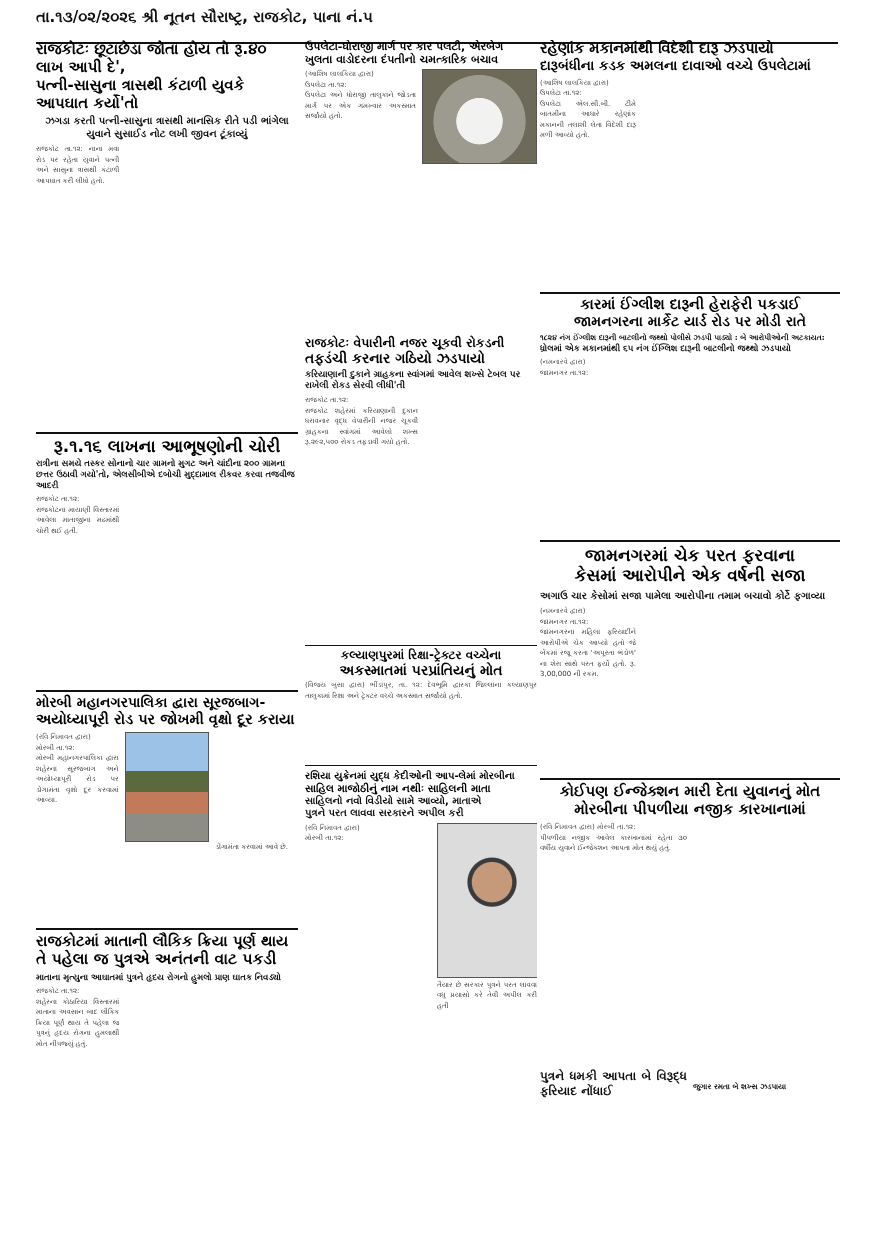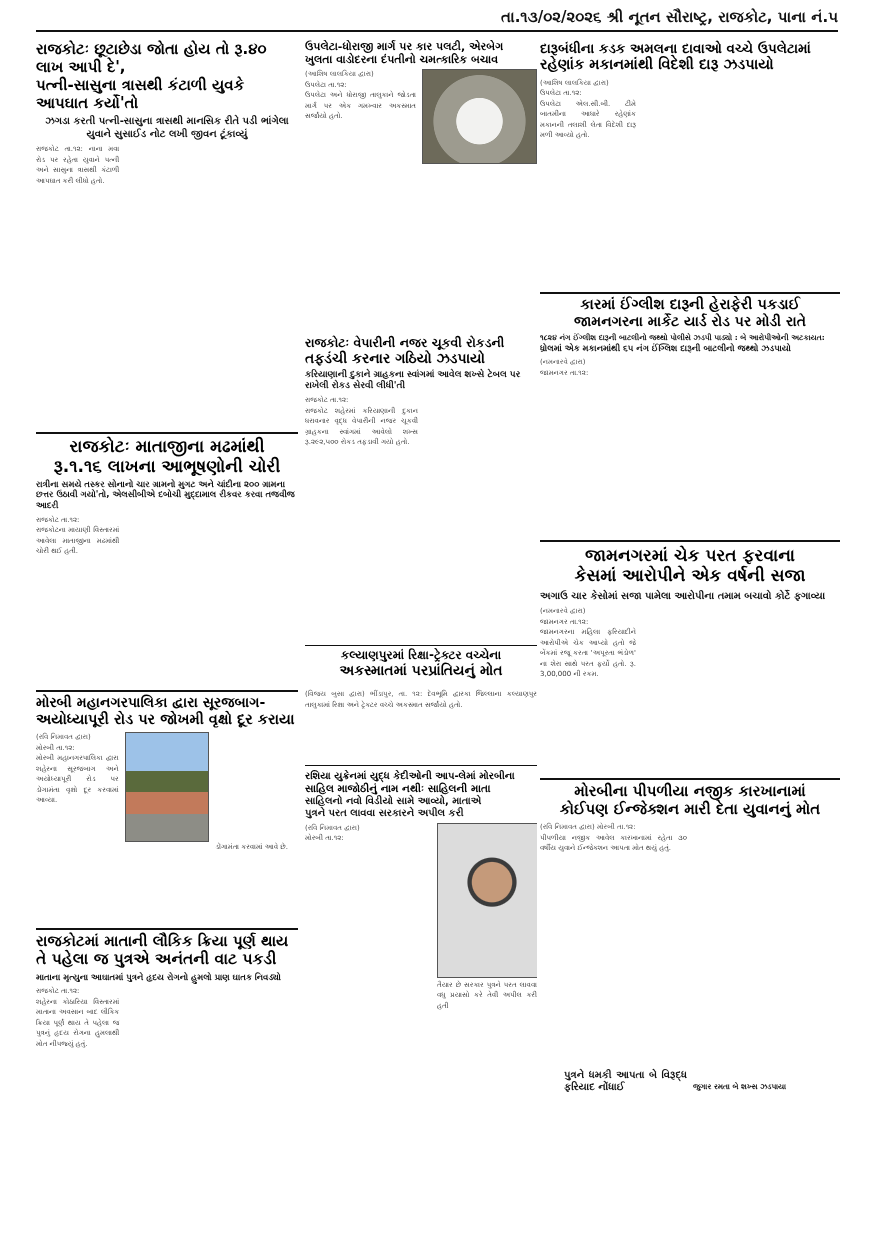--- a/index.html
+++ b/index.html
@@ -1,17 +1,17 @@
 <!DOCTYPE html>
 <html><head>
 <meta charset="utf-8">
 <style>
   * { box-sizing: border-box; margin: 0; padding: 0; }
   body { width: 874px; height: 1240px; background: #fff; font-family: "DejaVu Sans", sans-serif; color: #111; position: relative; overflow: hidden; }
-  .masthead { position: absolute; top: 8px; left: 36px; right: 36px; text-align: right; font-size: 15px; font-weight: bold; padding-bottom: 4px; border-bottom: 2px solid #111; }
+  .masthead { position: absolute; top: 8px; left: 36px; right: 36px; font-size: 15px; font-weight: bold; padding-bottom: 16px; border-bottom: 2px solid #111; }
   .story { position: absolute; overflow: hidden; }
   .hl { font-weight: bold; line-height: 1.2; color: #000; }
   .sub { font-weight: bold; line-height: 1.25; color: #111; }
   .cols { display: flex; gap: 6px; margin-top: 4px; }
   .col { flex: 1; font-size: 7px; line-height: 10.5px; color: #333; text-align: justify; }
   .byline { font-size: 7px; color: #444; }
   .rule { position: absolute; background: #111; }
   .photo { background: linear-gradient(135deg,#8a8a80,#c9c8bd 45%,#6c6d62); border: 1px solid #555; }
   .car { background: radial-gradient(circle at 50% 55%, #f2f2f0 0 30%, #9d9b8f 31% 60%, #6d6a5a 61%); }
   .street { background: linear-gradient(180deg,#9dc2e8 0 35%,#5a6a3c 35% 55%,#c27a5b 55% 75%,#8d8d86 75%); }
@@ -40,22 +40,22 @@
     <div class="col">
       <div class="byline">(આશિષ લાલકિયા દ્વારા)</div>
       <div>ઉપલેટા તા.૧૨:</div>
       <div>ઉપલેટા અને ધોરાજી તાલુકાને જોડતા માર્ગ પર એક ગમખ્વાર અકસ્માત સર્જાયો હતો.</div>
     </div>
     <div class="photo car" style="width:115px;height:95px;"></div>
   </div>
 </div>
 
 <div class="story" style="left:540px;top:40px;width:300px;height:240px;">
+  <div class="hl" style="font-size:14.5px;">રહેણાંક મકાનમાંથી વિદેશી દારૂ ઝડપાયો</div>
   <div class="hl" style="font-size:13.5px;">દારૂબંધીના કડક અમલના દાવાઓ વચ્ચે ઉપલેટામાં</div>
-  <div class="hl" style="font-size:14.5px;">રહેણાંક મકાનમાંથી વિદેશી દારૂ ઝડપાયો</div>
   <div class="cols">
     <div class="col">
       <div class="byline">(આશિષ લાલકિયા દ્વારા)</div>
       <div>ઉપલેટા તા.૧૨:</div>
       <div>ઉપલેટા એલ.સી.બી. ટીમે બાતમીના આધારે રહેણાંક મકાનની તલાશી લેતા વિદેશી દારૂ મળી આવ્યો હતો.</div>
     </div>
     <div class="col"></div>
       <div class="col"></div>
   </div>
 </div>
@@ -86,21 +86,20 @@
         <div>રાજકોટ તા.૧૨:</div>
         <div>રાજકોટ શહેરમાં કરિયાણાની દુકાન ધરાવનાર વૃદ્ધ વેપારીની નજર ચૂકવી ગ્રાહકના સ્વાંગમાં આવેલો શખ્સ રૂ.૨૯૨,૫૦૦ રોકડ તફડાવી ગયો હતો.</div>
       </div>
     <div class="col"></div>
   </div>
 </div>
 
 <div class="rule" style="left:36px;top:432px;width:262px;height:2px;"></div>
 
 <div class="story" style="left:36px;top:436px;width:262px;height:240px;">
-  <div class="hl" style="font-size:17px;text-align:center;">રાજકોટઃ માતાજીના મઢમાંથી</div>
   <div class="hl" style="font-size:17px;text-align:center;">રૂ.૧.૧૬ લાખના આભૂષણોની ચોરી</div>
   <div class="sub" style="font-size:8.5px;margin-top:2px;">રાત્રીના સમયે તસ્કર સોનાનો ચાર ગ્રામનો મુગટ અને ચાંદીના ૨૦૦ ગ્રામના છત્તર ઉઠાવી ગયો'તો, એલસીબીએ દબોચી મુદ્દામાલ રીકવર કરવા તજવીજ આદરી</div>
   <div class="cols">
     <div class="col">
         <div>રાજકોટ તા.૧૨:</div>
         <div>રાજકોટના માયાણી વિસ્તારમાં આવેલા માતાજીના મઢમાંથી ચોરી થઈ હતી.</div>
       </div>
     <div class="col"></div>
       <div class="col"></div>
   </div>
@@ -121,21 +120,21 @@
     <div class="col"></div>
       <div class="col"></div>
   </div>
 </div>
 
 <div class="rule" style="left:305px;top:645px;width:232px;height:1px;"></div>
 
 <div class="story" style="left:305px;top:648px;width:232px;height:115px;">
   <div class="hl" style="font-size:12px;text-align:center;">કલ્યાણપુરમાં રિક્ષા-ટ્રેક્ટર વચ્ચેના</div>
   <div class="hl" style="font-size:14px;text-align:center;">અકસ્માતમાં પરપ્રાંતિયનું મોત</div>
-  <div class="col" style="margin-top:10px;">
+  <div class="col" style="margin-top:1px;">
     <span class="byline">(વિજય બુસા દ્વારા) ભીંડાપુર, તા. ૧૨:</span>
     <span>દેવભૂમિ દ્વારકા જિલ્લાના કલ્યાણપુર તાલુકામાં રિક્ષા અને ટ્રેક્ટર વચ્ચે અકસ્માત સર્જાયો હતો.</span>
   </div>
 </div>
 
 <div class="rule" style="left:36px;top:690px;width:262px;height:2px;"></div>
 
 <div class="story" style="left:36px;top:694px;width:262px;height:230px;">
   <div class="hl" style="font-size:14px;">મોરબી મહાનગરપાલિકા દ્વારા સૂરજબાગ-</div>
   <div class="hl" style="font-size:14.5px;">અયોધ્યાપૂરી રોડ પર જોખમી વૃક્ષો દૂર કરાયા</div>
@@ -167,27 +166,27 @@
     <div style="width:100px;">
       <div class="photo man" style="width:110px;height:155px;"></div>
       <div class="col" style="margin-top:2px;">તૈયાર છે સરકાર પુત્રને પરત લાવવા વધુ પ્રયાસો કરે તેવી અપીલ કરી હતી</div>
     </div>
   </div>
 </div>
 
 <div class="rule" style="left:540px;top:778px;width:300px;height:2px;"></div>
 
 <div class="story" style="left:540px;top:782px;width:300px;height:420px;">
+  <div class="hl" style="font-size:15px;text-align:center;">કોઈપણ ઈન્જેક્શન મારી દેતા યુવાનનું મોત</div>
   <div class="hl" style="font-size:15px;text-align:center;">મોરબીના પીપળીયા નજીક કારખાનામાં</div>
-  <div class="hl" style="font-size:15px;text-align:center;">કોઈપણ ઈન્જેક્શન મારી દેતા યુવાનનું મોત</div>
   <div class="cols">
     <div class="col">
       <div class="byline">(રવિ નિમાવત દ્વારા) મોરબી તા.૧૨:</div>
       <div>પીપળીયા નજીક આવેલ કારખાનામાં રહેતા ૩૦ વર્ષીય યુવાને ઈન્જેક્શન આપતા મોત થયું હતું.</div>
-      <div class="sub" style="font-size:10px;margin-top:215px;margin-left:24px;">પુત્રને ધમકી આપતા બે વિરૂદ્ધ ફરિયાદ નોંધાઈ</div>
+      <div class="sub" style="font-size:12px;margin-top:215px;">પુત્રને ધમકી આપતા બે વિરૂદ્ધ ફરિયાદ નોંધાઈ</div>
     </div>
     <div class="col">
       <div class="sub" style="font-size:7.5px;margin-top:260px;">જુગાર રમતા બે શખ્સ ઝડપાયા</div>
     </div>
   </div>
 </div>
 
 <div class="rule" style="left:36px;top:928px;width:262px;height:2px;"></div>
 
 <div class="story" style="left:36px;top:932px;width:262px;height:280px;">

